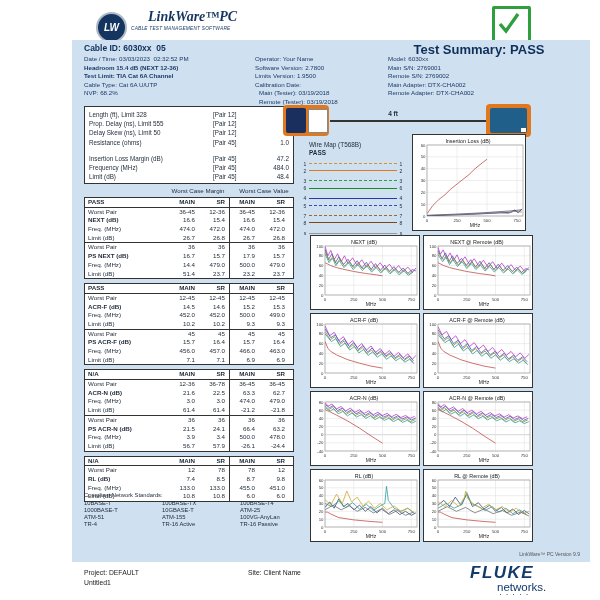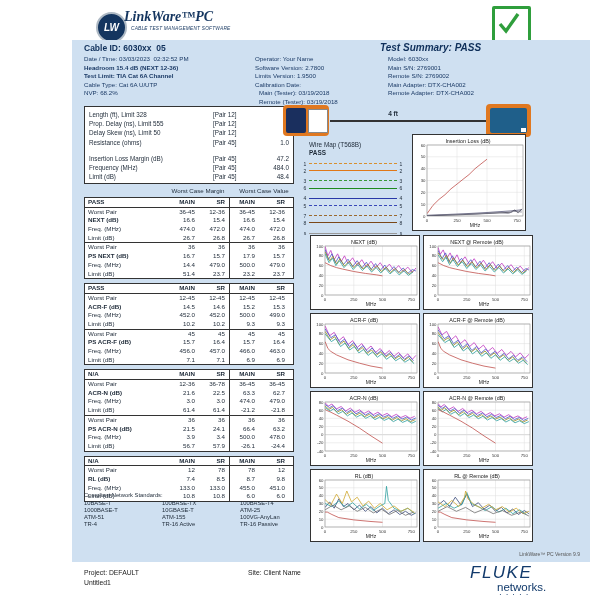--- a/index.html
+++ b/index.html
@@ -1,26 +1,26 @@
 <!DOCTYPE html>
 <html><head>
 <meta charset="utf-8">
 <style>
   html,body{margin:0;padding:0;}
   body{width:600px;height:600px;background:#ffffff;font-family:"Liberation Sans",sans-serif;position:relative;overflow:hidden;color:#1e2a38;}
   .abs{position:absolute;}
   
   .logo-badge{left:96px;top:12px;width:27px;height:27px;border-radius:50%;background:#14355f;border:2px solid #aeb9c4;color:#fff;font-style:italic;font-weight:bold;font-size:10px;display:flex;align-items:center;justify-content:center;}
-  .logo-title{left:124px;top:9px;font-family:"Liberation Serif",serif;font-style:italic;font-weight:bold;font-size:14px;color:#14355f;}
+  .logo-title{left:148px;top:9px;font-family:"Liberation Serif",serif;font-style:italic;font-weight:bold;font-size:14px;color:#14355f;}
   .logo-sub{left:131px;top:26px;font-style:italic;font-size:4.8px;color:#14355f;letter-spacing:.2px;}
   .checkbox{left:492px;top:6px;width:33px;height:33px;background:#fff;border:3px solid #2f9e3c;border-radius:2px;}
   
   .page{left:72px;top:40px;width:518px;height:522px;background:#cfe0f1;}
   .hdr-big{font-size:8.5px;font-weight:bold;color:#0f2f5a;white-space:pre;}
-  .hdr-sum{font-size:10px;font-weight:bold;color:#0f2f5a;text-align:left;font-style:italic;}
+  .hdr-sum{font-size:13px;font-weight:bold;color:#0f2f5a;text-align:center;}
   .hcol .hline{font-size:6.2px;line-height:8.6px;color:#1b3a66;white-space:pre;}
   .hcol .hline.b{font-weight:bold;}
   .hcol .hline.ind{padding-left:4px;}
   
   .ltable{left:84px;top:106px;width:210px;background:#fff;border:1px solid #333;padding:3px 4px 2px 4px;box-sizing:border-box;}
   .lrow{display:flex;font-size:6.3px;line-height:9.2px;}
   .lrow .lab{flex:1;}
   .lrow .pair{width:46px;}
   .lrow .val{width:30px;text-align:right;}
   .lrow.spacer{height:7px;}
@@ -55,21 +55,21 @@
   
   .chart{background:#fff;border:1.5px solid #333;box-sizing:border-box;}
   .chart svg{display:block;}
   .chart text{font-family:"Liberation Sans",sans-serif;fill:#222;}
   .chart text.ct{font-size:5.4px;}
   .chart text.tk{font-size:4.3px;fill:#333;}
   .chart text.xl{font-size:5px;}
   .version{font-size:5px;color:#555;text-align:right;}
   
   .foot{font-size:6.8px;color:#222;}
-  .fluke-top{font-size:17px;font-weight:normal;font-style:italic;letter-spacing:1.5px;color:#123a6b;}
+  .fluke-top{font-size:17px;font-weight:bold;font-style:italic;letter-spacing:1.5px;color:#123a6b;}
   .fluke-bot{font-size:11.5px;color:#123a6b;}
   .fluke-dots{font-size:8px;letter-spacing:4px;color:#123a6b;}
 </style>
 </head>
 <body>
 
 <div class="abs logo-badge">LW</div>
 <div class="abs logo-title">LinkWare™PC</div>
 <div class="abs logo-sub">CABLE TEST MANAGEMENT SOFTWARE</div>
 <div class="abs checkbox">

